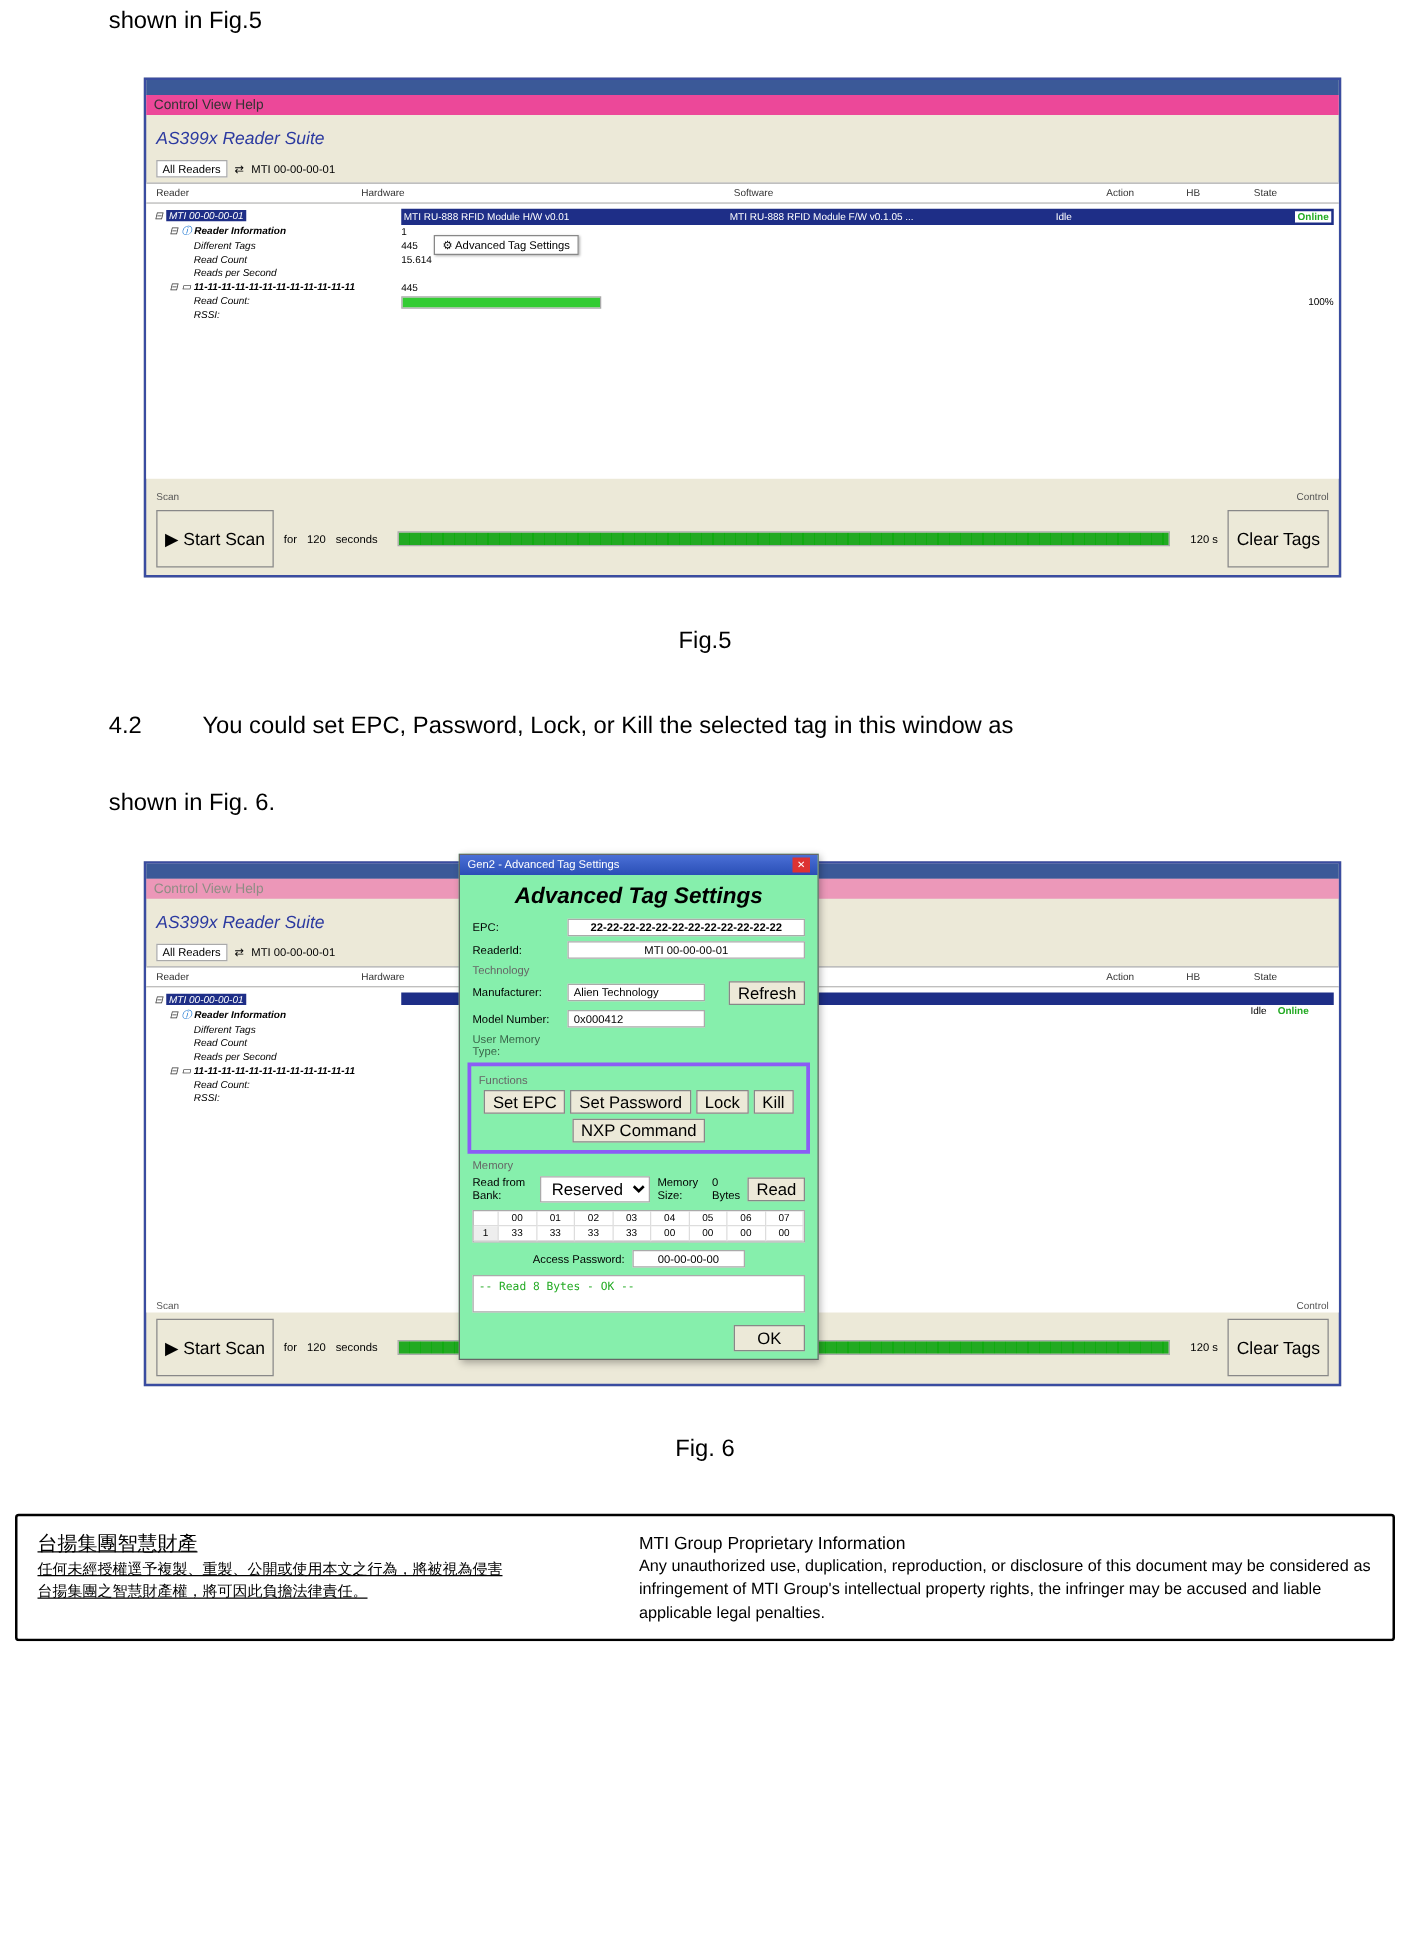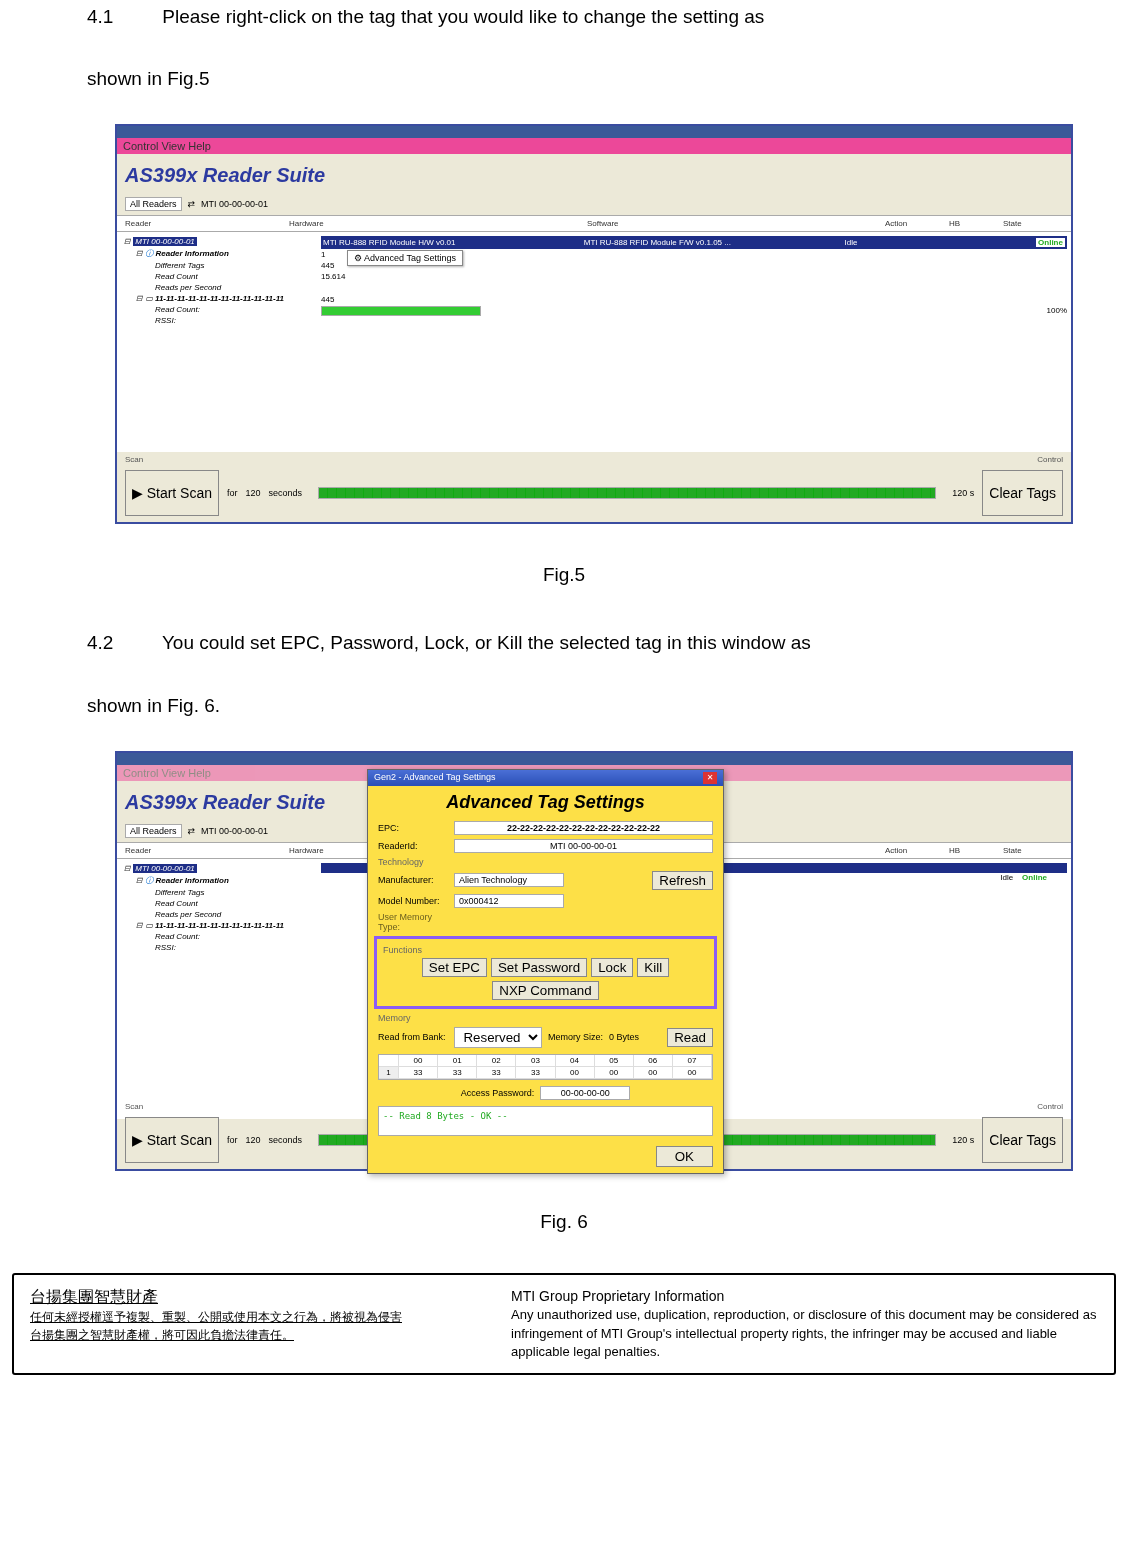--- a/index.html
+++ b/index.html
@@ -8,40 +8,40 @@
     .section-heading { color: #0000ff; font-size: 32px; margin: 8px 0 60px 0; font-weight: 400; }
     .body-text { font-size: 19px; line-height: 1.8; margin-bottom: 28px; }
     .indent { margin-left: 42px; }
     .num { display: inline-block; width: 70px; }
     .caption { text-align: center; font-size: 19px; margin: 40px 0 40px 0; }
 
     
     .window { border: 2px solid #3a4ca0; background: #ece9d8; margin-left: 70px; margin-right: 10px; position: relative; }
     .titlebar { background: linear-gradient(#3b5998,#3b5998); height: 12px; }
     .menubar { background: #ec4899; font-size: 11px; padding: 2px 6px; color: #333; }
-    .suite-title { color: #2c3aa0; font-size: 20px; font-weight: bold; font-style: italic; padding: 10px 8px 6px 8px; }
+    .suite-title { color: #2c3aa0; font-size: 14px; font-weight: normal; font-style: italic; padding: 10px 8px 6px 8px; }
     .toolbar { padding: 4px 8px; font-size: 9px; display: flex; align-items: center; gap: 6px; }
     .toolbar .combo { background: #fff; border: 1px solid #aaa; padding: 1px 4px; }
     .cols { display: grid; grid-template-columns: 160px 1fr 1fr 60px 50px 60px; font-size: 8px; background: #fff; border-top: 1px solid #aaa; border-bottom: 1px solid #aaa; padding: 3px 8px; gap: 4px; color: #333; }
     .main-area { display: flex; font-size: 8px; background: #fff; min-height: 220px; }
     .tree { width: 200px; padding: 4px 6px; border-right: 0; }
     .tree-line { white-space: nowrap; padding: 1px 0; font-style: italic; }
     .tree-sel { background: #1e2e87; color: #fff; padding: 0 2px; display: inline; }
     .tree-icon { display: inline-block; width: 8px; text-align: center; color: #333; }
     .details { flex: 1; padding: 4px; }
     .detail-row { display: flex; gap: 20px; padding: 1px 0; justify-content: space-between; }
     .ctx-menu { position: absolute; left: 230px; top: 124px; background: #fff; border: 1px solid #888; font-size: 9px; padding: 2px 6px; box-shadow: 1px 1px 2px rgba(0,0,0,.3); }
     .progress { display:inline-block; width:160px; height:10px; border:1px solid #aaa; background: linear-gradient(90deg,#3c3 0 100%); vertical-align: middle; }
     .bottom-bar { display: flex; align-items: center; justify-content: space-between; padding: 6px 8px; font-size: 9px; gap: 8px; }
     .big-progress { flex: 1; height: 12px; border: 1px solid #aaa; margin: 0 8px; background: repeating-linear-gradient(90deg,#2a2,#2a2 8px,#1a1 8px,#1a1 9px); }
     .btn { background: #ece9d8; border: 1px solid #888; padding: 14px 6px; font-size: 14px; }
     .online { color: #2a2; font-weight: bold; }
 
     
-    .dialog { position: absolute; left: 250px; top: -8px; width: 357px; background: #fde047; border: 1px solid #666; box-shadow: 2px 2px 6px rgba(0,0,0,.3); font-size: 9px; margin-top: 24px; }
+    .dialog { position: absolute; left: 250px; top: -8px; width: 288px; background: #86efac; border: 1px solid #666; box-shadow: 2px 2px 6px rgba(0,0,0,.3); font-size: 9px; }
     .dlg-title { background: linear-gradient(#4a6fd6,#2a4fb6); color: #fff; padding: 2px 6px; display: flex; justify-content: space-between; }
     .dlg-closex { background: #d33; color: #fff; width: 14px; height: 12px; text-align: center; line-height: 12px; font-size: 8px; }
     .dlg-head { font-style: italic; font-weight: bold; font-size: 18px; text-align: center; padding: 6px 0; }
     .dlg-row { display: flex; align-items: center; gap: 6px; padding: 2px 10px; }
     .dlg-row label { width: 70px; }
     .dlg-row .val { background: #fff; border: 1px solid #aaa; padding: 1px 4px; flex: 1; text-align: center; font-weight: bold; }
     .dlg-btn { background: #ece9d8; border: 1px solid #888; padding: 1px 6px; }
     .func-box { border: 3px solid #8b5cf6; margin: 2px 6px; padding: 6px; }
     .func-btns { display: flex; gap: 4px; justify-content: center; flex-wrap: wrap; }
     .memgrid { border: 1px solid #aaa; background: #fff; margin: 2px 0; font-size: 8px; }
@@ -56,24 +56,20 @@
     .footer .left .t { font-family: "Microsoft JhengHei", Arial, sans-serif; font-size: 16px; }
     .footer .left .s { font-family: "Microsoft JhengHei", Arial, sans-serif; font-size: 12px; line-height: 1.5; }
     .footer .right { width: 56%; font-size: 13px; line-height: 1.4; }
     .footer .right .t { font-size: 14px; }
   </style>
 </head>
 <body>
 
 <div class="page">
 
-  <div class="body-text indent">
-    <span class="num">4.1</span>
-    <span>Please right-click on the tag that you would like to change the setting as</span>
-  </div>
   <div class="body-text indent">shown in Fig.5</div>
 
   <div class="window" style="height:400px;">
     <div class="titlebar"></div>
     <div class="menubar">Control    View    Help</div>
     <div class="suite-title">AS399x Reader Suite</div>
     <div class="toolbar">
       <span class="combo">All Readers</span>
       <span>⇄</span>
       <span>MTI 00-00-00-01</span>

